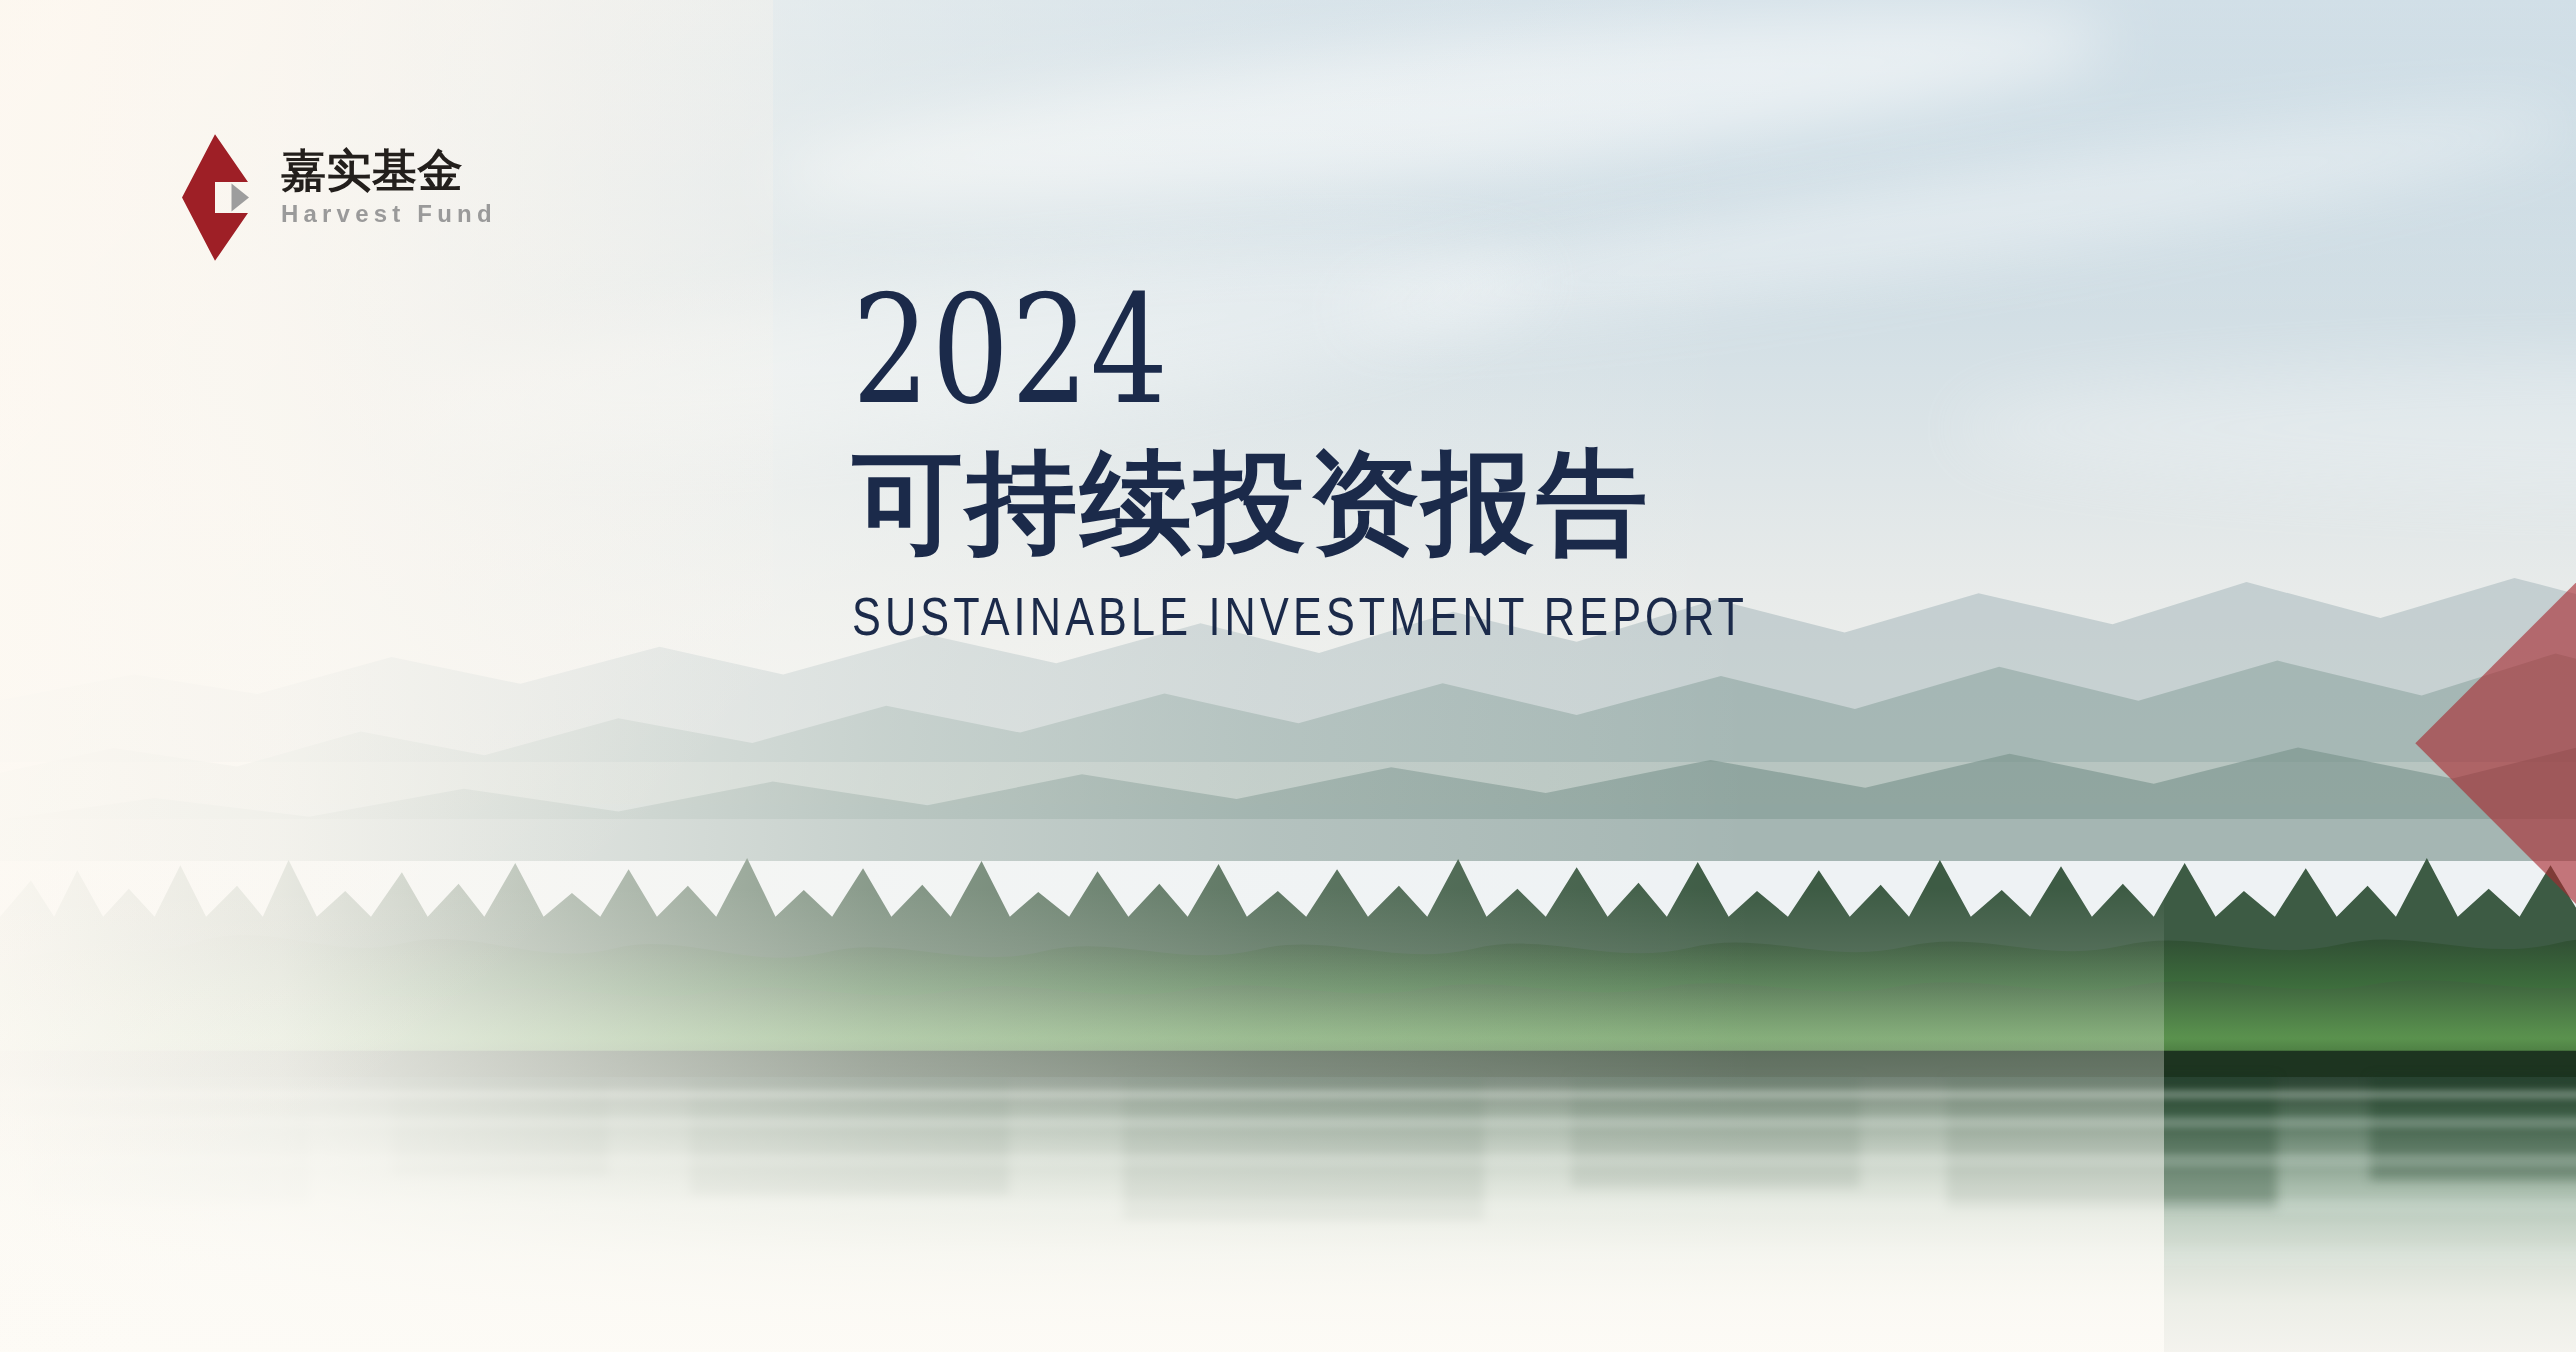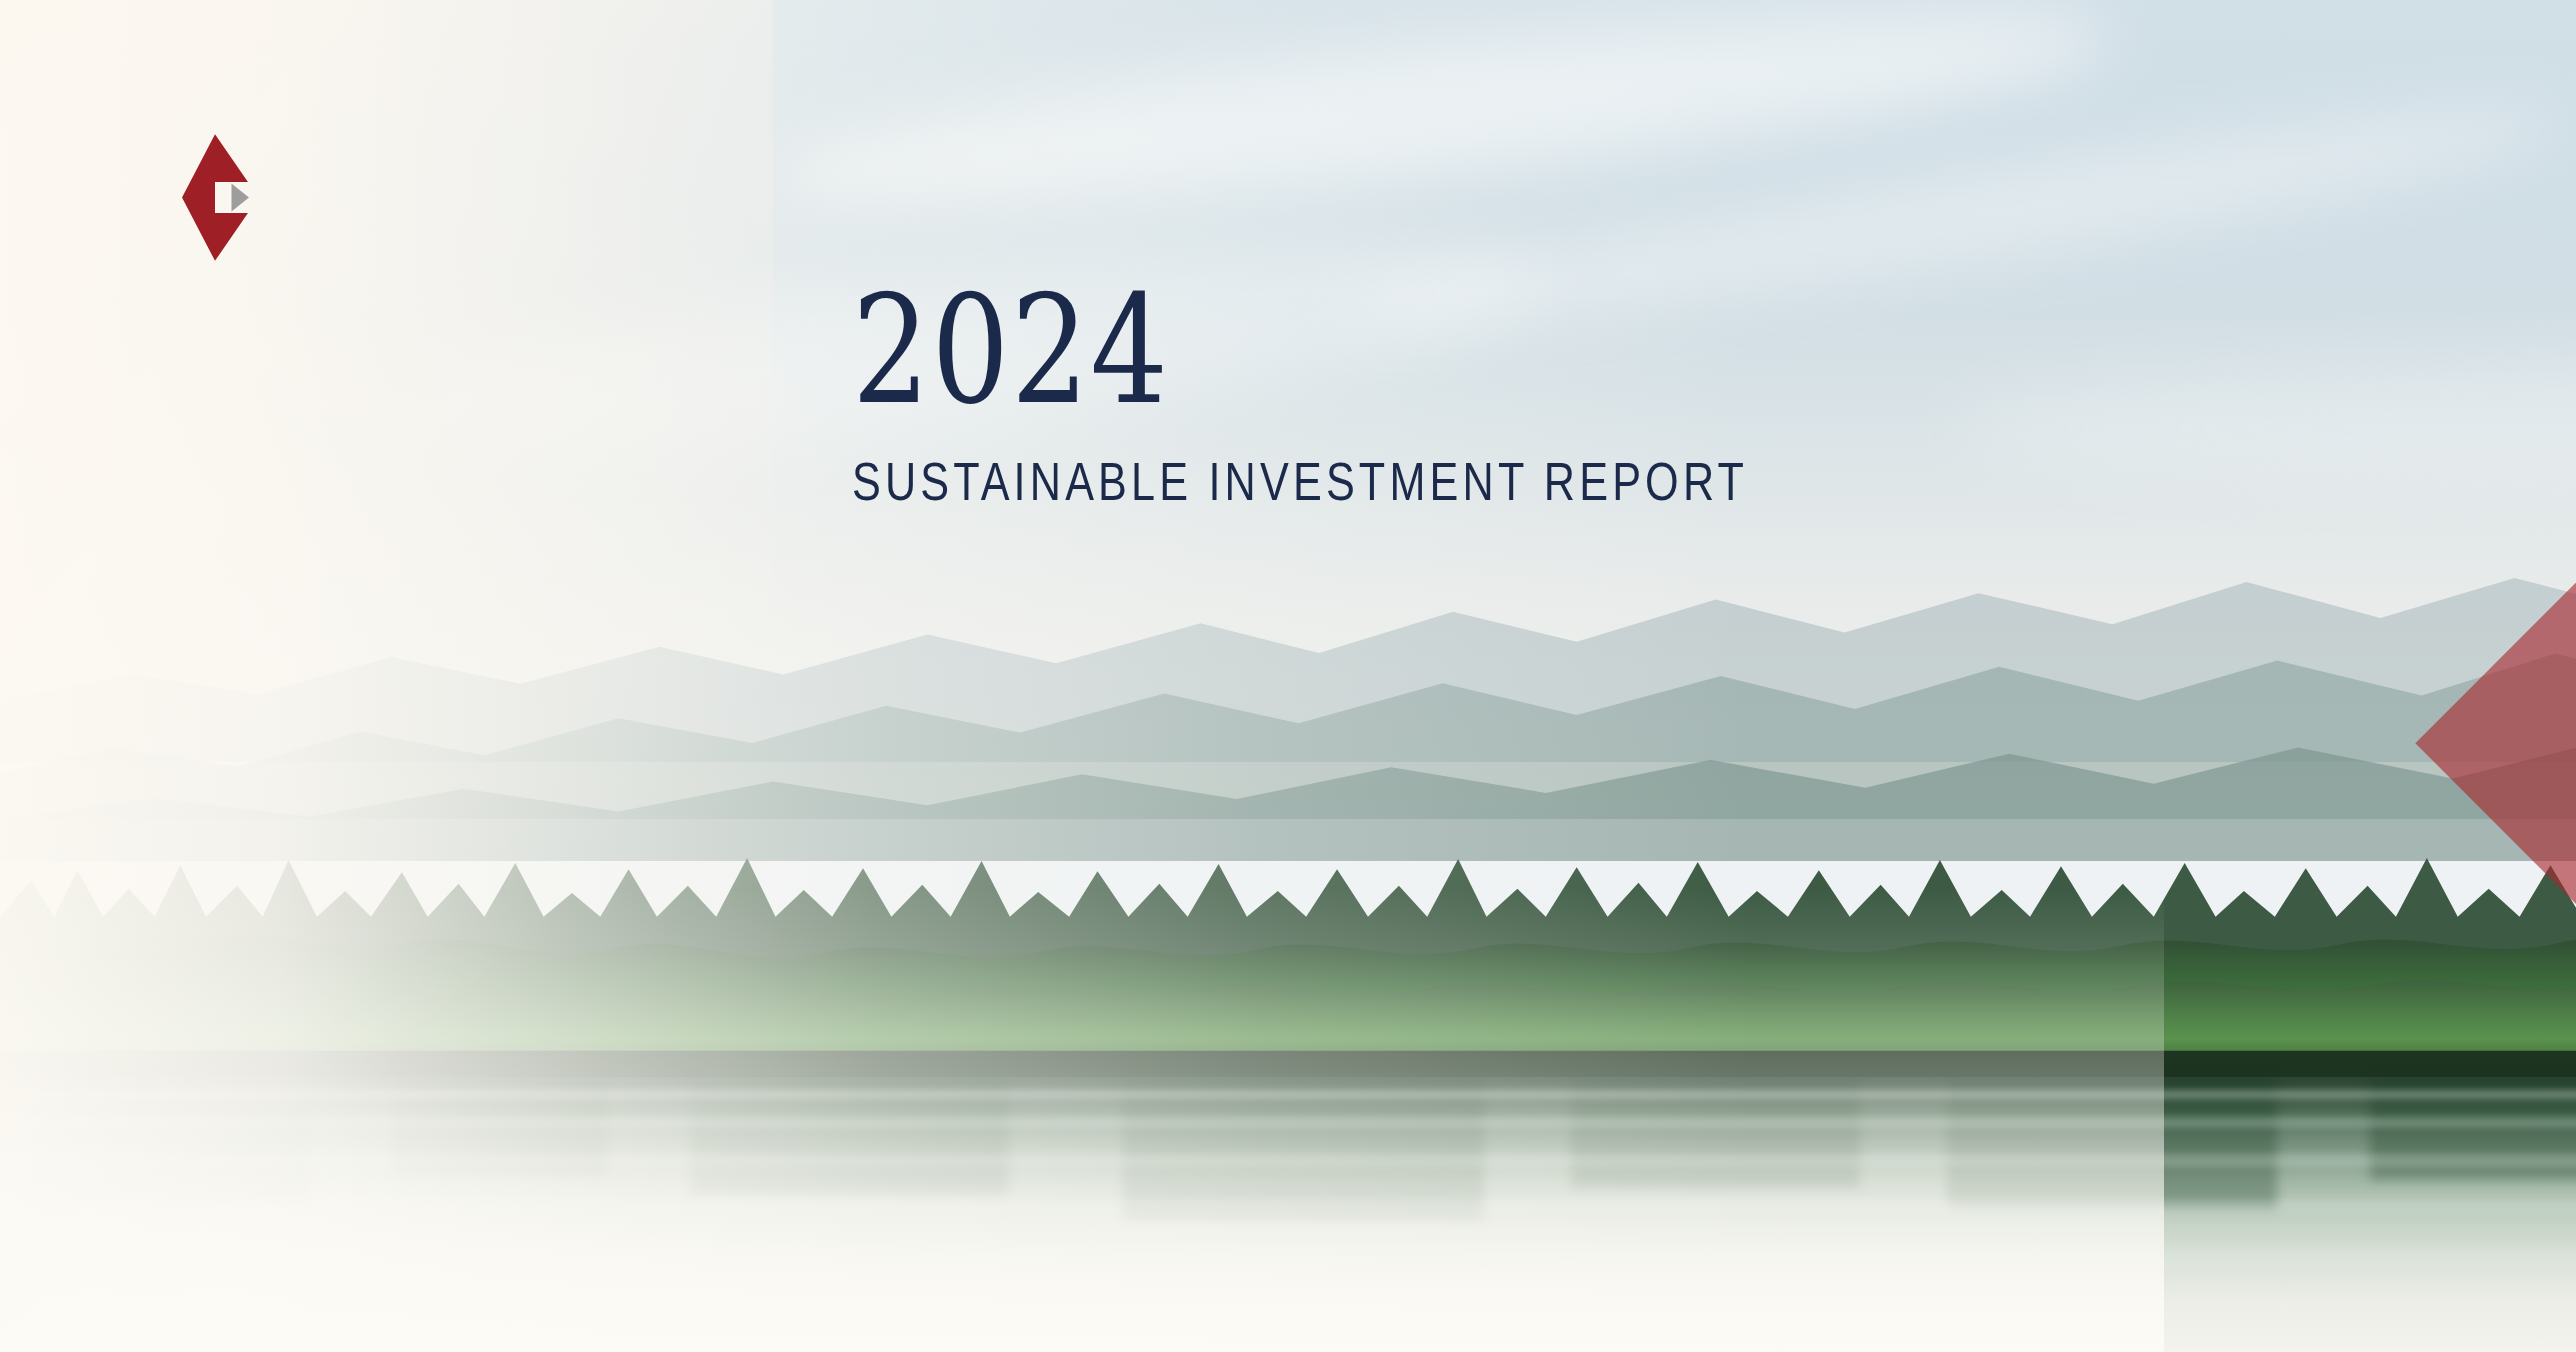--- a/index.html
+++ b/index.html
@@ -305,21 +305,26 @@
     </svg>
   </div>
 
   <div class="logo-block">
     <div class="logo-mark">
       <svg viewBox="0 0 132 250">
         <path d="M66,2 L130,95 L66,95 L66,155 L130,155 L66,248 L2,125 Z" fill="#9e1f26"></path>
         <polygon points="98,98 132,125 98,152" fill="#9d9d9d"></polygon>
       </svg>
     </div>
+    <div class="logo-words">
+      <div class="logo-cn">嘉实基金</div>
+      <div class="logo-en">Harvest Fund</div>
+    </div>
   </div>
 
   <div class="title-block">
     <div class="t-year">2024</div>
+    <div class="t-cn">可持续投资报告</div>
     <div class="t-en">SUSTAINABLE INVESTMENT REPORT</div>
   </div>
 
 </div>
 
 
 </body></html>

